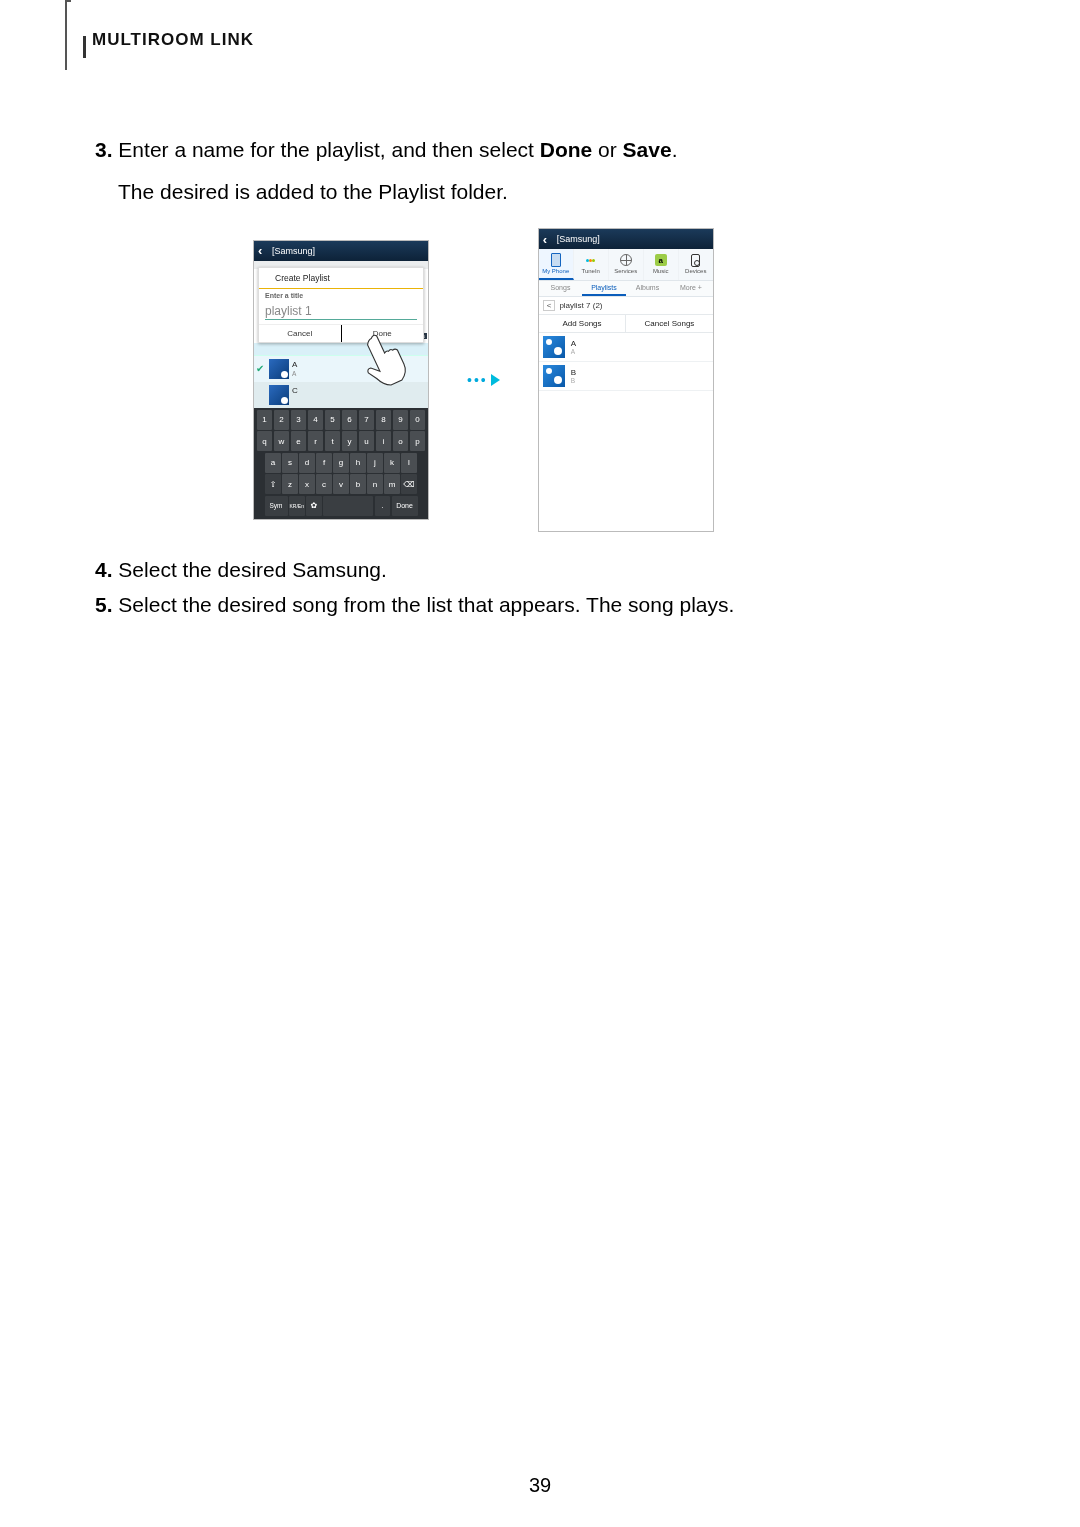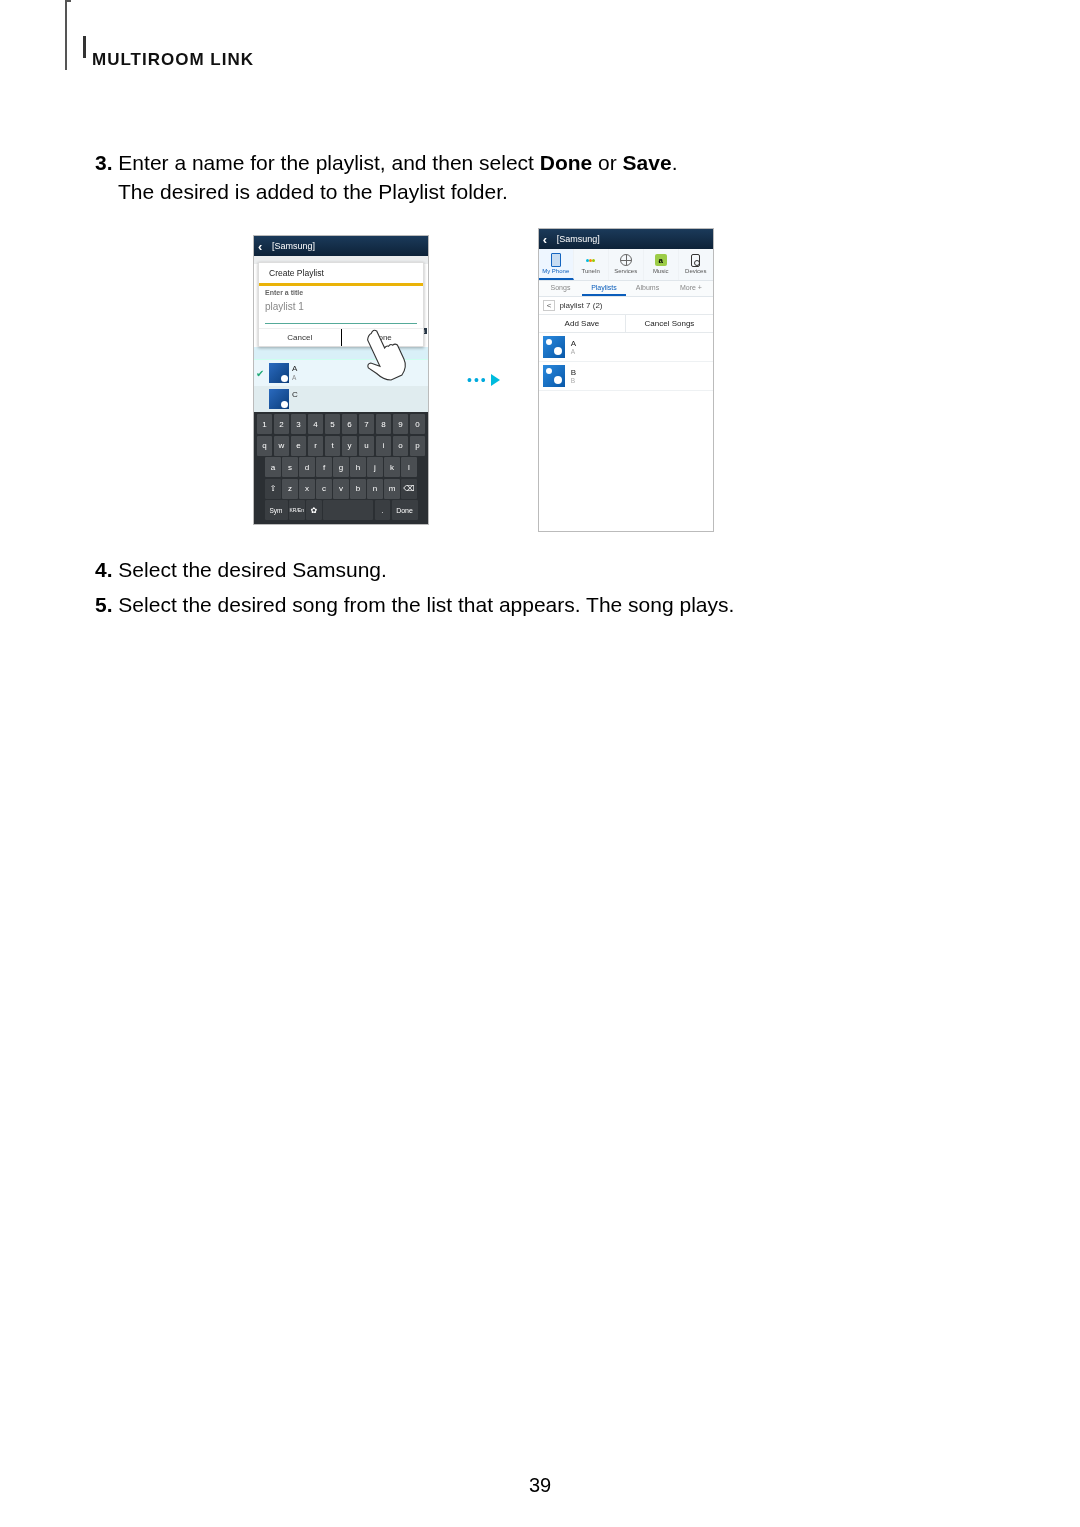--- a/index.html
+++ b/index.html
@@ -13,39 +13,39 @@
     .page-margin-v {
       position: absolute; left: 65px; top: 0; width: 2px; height: 70px; background: #555;
     }
     .page-margin-h {
       position: absolute; left: 65px; top: 0; width: 6px; height: 2px; background: #555;
     }
     .header-bar {
       position: absolute; left: 83px; top: 36px; width: 3px; height: 22px; background: #333;
     }
     .section-header {
-      position: absolute; left: 92px; top: 50px;
+      position: absolute; left: 92px; top: 30px;
       font-size: 17px; font-weight: bold; letter-spacing: 1px; color: #111;
     }
     .body-text { position: absolute; font-size: 21px; color: #000; line-height: 1.4; }
     .step-num { font-weight: bold; }
     .screens { position: absolute; left: 253px; top: 228px; display: flex; align-items: center; gap: 30px; }
     .phone { width: 176px; border: 1px solid #bbb; font-size: 8px; background: #fff; }
     .ph-header {
       background: linear-gradient(#1b3a5a,#0d2238); color: #fff; display: flex; align-items: center; height: 20px; padding: 0 4px;
     }
     .ph-header .back { width: 14px; font-size: 13px; font-weight: bold; }
     .ph-header .title { flex: 1; text-align: left; font-size: 9px; }
     .dialog {
       background: #fff; margin: -2px 4px 0 4px; border: 1px solid #ddd; box-shadow: 0 1px 3px rgba(0,0,0,.3);
       position: relative; z-index: 2;
     }
-    .dialog-title { padding: 5px 10px; font-size: 8.5px; color: #222; border-bottom: 3px solid #eab308; }
+    .dialog-title { padding: 5px 16px; font-size: 8.5px; color: #222; border-bottom: 1px solid #eab308; }
     .dialog-sub { padding: 3px 6px; font-size: 7px; color: #666; font-weight: bold; }
-    .dialog-input { margin: 2px 6px 4px 6px; color: #888; font-size: 10px; border-bottom: 1px solid #5a9; padding-bottom: 11px; }
+    .dialog-input { margin: 2px 6px 4px 6px; color: #888; font-size: 12px; border-bottom: 1px solid #5a9; padding-bottom: 1px; }
     .dialog-btns { display: flex; border-top: 1px solid #eee; }
     .dialog-btns div { flex: 1; text-align: center; padding: 4px 0; font-size: 8px; color: #333; }
     .dialog-btns div:first-child { border-right: 1px solid #000000; }
     .bg-strip { background: #d9f0f8; display:flex; align-items:center; border-bottom:1px solid #cfe; height: 13px;}
     .bg-shadow { background:#3a4a5a; height: 8px; opacity:.1;}
     .ts-badge { position:absolute; right:1px; font-size:6px; background:#2b3a4a; color:#fff; padding:0 2px; top: 92px; z-index:0;}
     .song-row { display:flex; align-items:center; height: 26px; padding: 0 2px; background:#eaf6fb; }
     .song-row.dim{ background:#e0ecef;}
     .song-row .chk{ width:10px; color:#2a7; font-size:10px;}
     .song-row .art{ width:20px; height:20px; background:linear-gradient(135deg,#2a6abf,#0b3d7a); margin:0 3px; position:relative;}
@@ -98,21 +98,21 @@
     .page-num{ position:absolute; left:0; right:0; bottom:30px; text-align:center; font-size:20px; color:#000;}
   </style>
 </head>
 <body>
 
 <div class="page-margin-v"></div>
 <div class="page-margin-h"></div>
 <div class="header-bar"></div>
 <div class="section-header">MULTIROOM LINK</div>
 
-<div class="body-text" style="left:95px; top:148px;">
+<div class="body-text" style="left:95px; top:135px;">
   <span class="step-num">3.</span>
   <span>Enter a name for the playlist, and then select </span><b>Done</b><span> or </span><b>Save</b><span>.</span>
 </div>
 <div class="body-text" style="left:118px; top:177px;">The desired is added to the Playlist folder.</div>
 
 <div class="screens">
 
   <div class="phone" style="position:relative;">
     <div class="ph-header">
       <div class="back">‹</div>
@@ -245,21 +245,21 @@
       <div class="tab-item">Songs</div>
       <div class="tab-item sel">Playlists</div>
       <div class="tab-item">Albums</div>
       <div class="tab-item">More +</div>
     </div>
     <div class="crumb">
       <span class="bk">&lt;</span>
       <span>playlist 7 (2)</span>
     </div>
     <div class="action-row">
-      <div>Add Save</div>
+      <div>Add Songs</div>
       <div>Cancel Songs</div>
     </div>
     <div class="pl-song">
       <div class="art2"></div>
       <div>
           <div class="tt">A</div>
           <div class="ts">A</div>
         </div>
     </div>
     <div class="pl-song">

